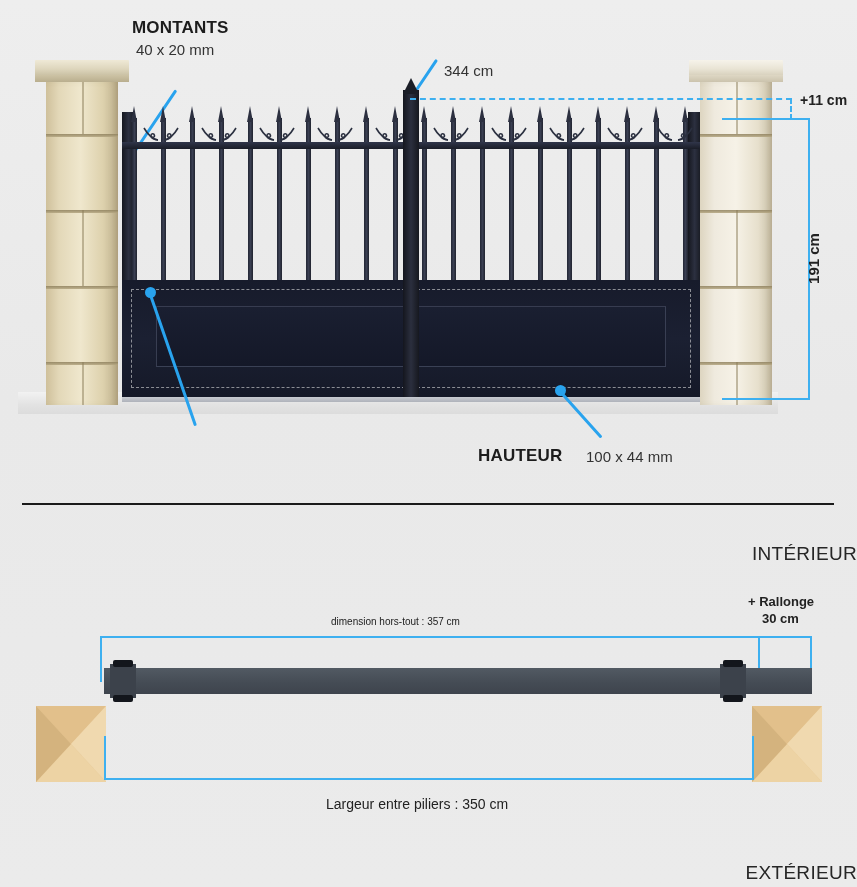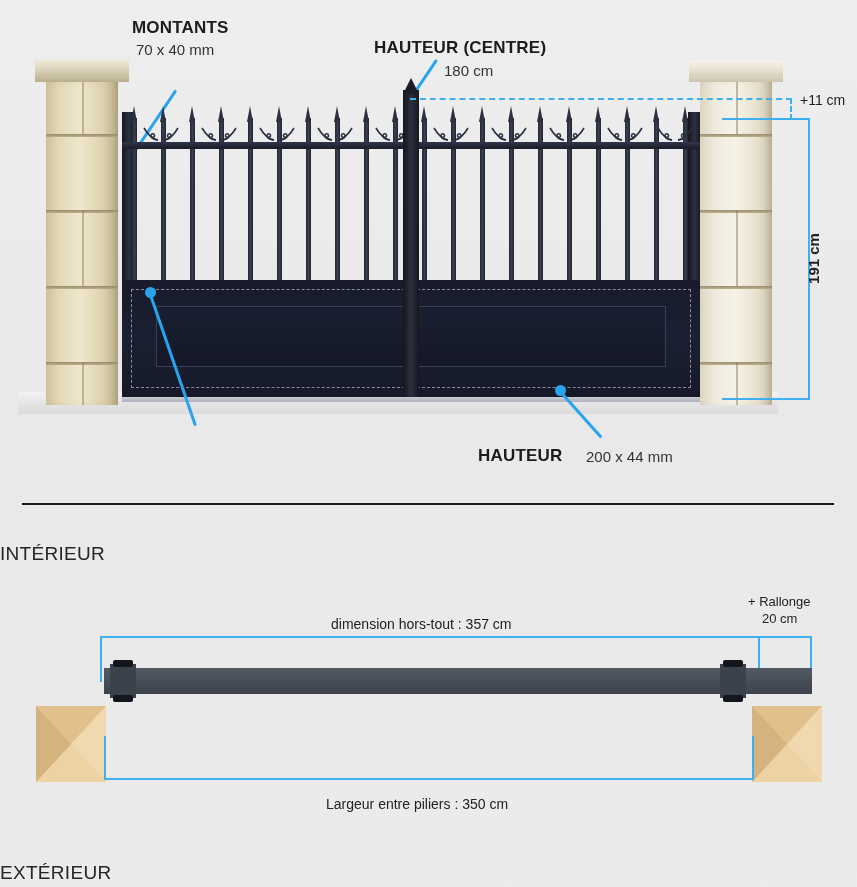--- a/index.html
+++ b/index.html
@@ -11,21 +11,21 @@
     overflow: hidden;
   }
   #page {
     position: relative;
     width: 857px; height: 887px;
     background: linear-gradient(180deg,#eeeeee 0%,#e9e9e9 45%,#ebebeb 100%);
   }
 
   
   .lbl { position: absolute; white-space: nowrap; color: #222; }
-  .lbl-bold { font-weight: normal; }
+  .lbl-bold { font-weight: bold; }
   .callout-title { font-size: 17px; font-weight: bold; letter-spacing: .2px; color: #1c1c1c; }
   .callout-sub  { font-size: 15px; color: #333; }
 
   
   #elevation { position: absolute; left: 0; top: 0; width: 853px; height: 490px; }
 
   
   .ground {
     position: absolute; left: 18px; top: 392px; width: 760px; height: 22px;
     background: linear-gradient(180deg,#f2f2f2 0%, #e2e2e2 60%, #dcdcdc 100%);
@@ -143,21 +143,21 @@
 
   
   .divider {
     position: absolute; left: 22px; top: 503px; width: 812px; height: 2px;
     background: #1a1a1a;
   }
 
   
   #plan { position: absolute; left: 0; top: 510px; width: 857px; height: 377px; }
   .plan-heading {
-    position: absolute; width: 100%; text-align: left;
+    position: absolute; width: 100%; text-align: right;
     font-size: 19px; color: #262626; letter-spacing: .3px;
   }
   .plan-pillar {
     position: absolute; width: 70px; height: 76px;
     background: #e8c894;
   }
   .plan-gatebar {
     position: absolute; height: 26px;
     background: linear-gradient(180deg,#525a63,#454c55 55%,#3e444d);
   }
@@ -173,26 +173,25 @@
   .plan-text { position: absolute; white-space: nowrap; color: #222; }
 </style>
 </head>
 <body>
 
 <div id="page">
 
   <div id="elevation">
 
     <div class="lbl callout-title" style="left:132px; top:18px;">MONTANTS</div>
-    <div class="lbl callout-sub" style="left:136px; top:41px;">70 x 40 mm</div>
+    <div class="lbl callout-sub" style="left:136px; top:41px;">40 x 20 mm</div>
     <div class="leader" style="left:128px; top:160px; width:86px; transform:rotate(-56deg);"></div>
     <div class="leader-dot" style="left:123px; top:155px;"></div>
 
-    <div class="lbl callout-title" style="left:374px; top:38px;">HAUTEUR (CENTRE)</div>
-    <div class="lbl callout-sub" style="left:444px; top:62px;">180 cm</div>
+    <div class="lbl callout-sub" style="left:444px; top:62px;">344 cm</div>
     <div class="leader" style="left:410px; top:98px; width:48px; transform:rotate(-56deg);"></div>
     <div class="leader-dot" style="left:405px; top:93px;"></div>
 
     <div class="ground"></div>
 
     <div class="pillar left" style="left:46px; top:60px; width:72px; height:345px;">
       <div class="cap"></div>
       <div class="shaft">
         <div class="joint" style="top:52px;"></div>
         <div class="joint" style="top:128px;"></div>
@@ -406,33 +405,33 @@
     <div class="solidline-v" style="left:808px; top:118px; height:282px;"></div>
     <div class="solidline-h" style="left:722px; top:398px; width:88px;"></div>
     <div class="rot-label" style="left:783px; top:250px; width:60px; text-align:center;">191 cm</div>
 
     <div class="leader" style="left:150px; top:292px; width:140px; transform:rotate(71deg);"></div>
     <div class="leader-dot" style="left:145px; top:287px;"></div>
 
     <div class="leader" style="left:560px; top:390px; width:62px; transform:rotate(48deg);"></div>
     <div class="leader-dot" style="left:555px; top:385px;"></div>
     <div class="lbl callout-title" style="left:478px; top:446px;">HAUTEUR</div>
-    <div class="lbl callout-sub" style="left:586px; top:448px;">200 x 44 mm</div>
+    <div class="lbl callout-sub" style="left:586px; top:448px;">100 x 44 mm</div>
   </div>
 
   <div class="divider"></div>
 
   <div id="plan">
 
     <div class="plan-heading" style="top:33px;">INTÉRIEUR</div>
 
-    <div class="plan-text" style="left:331px; top:608px; top:106px; font-size:14px;">dimension hors-tout : 357 cm</div>
+    <div class="plan-text" style="left:331px; top:608px; top:106px; font-size:10px;">dimension hors-tout : 357 cm</div>
 
     <div class="plan-text lbl-bold" style="left:748px; top:84px; font-size:13px;">+ Rallonge</div>
-    <div class="plan-text lbl-bold" style="left:762px; top:101px; font-size:13px;">20 cm</div>
+    <div class="plan-text lbl-bold" style="left:762px; top:101px; font-size:13px;">30 cm</div>
 
     <div class="plan-dim-line" style="left:100px; top:126px; width:660px; height:2px;"></div>
     <div class="plan-dim-line" style="left:100px; top:126px; width:2px; height:46px;"></div>
     <div class="plan-dim-line" style="left:758px; top:126px; width:2px; height:46px;"></div>
 
     <div class="plan-dim-line" style="left:758px; top:126px; width:54px; height:2px;"></div>
     <div class="plan-dim-line" style="left:810px; top:126px; width:2px; height:46px;"></div>
 
     <div class="plan-gatebar" style="left:104px; top:158px; width:708px;"></div>
 

